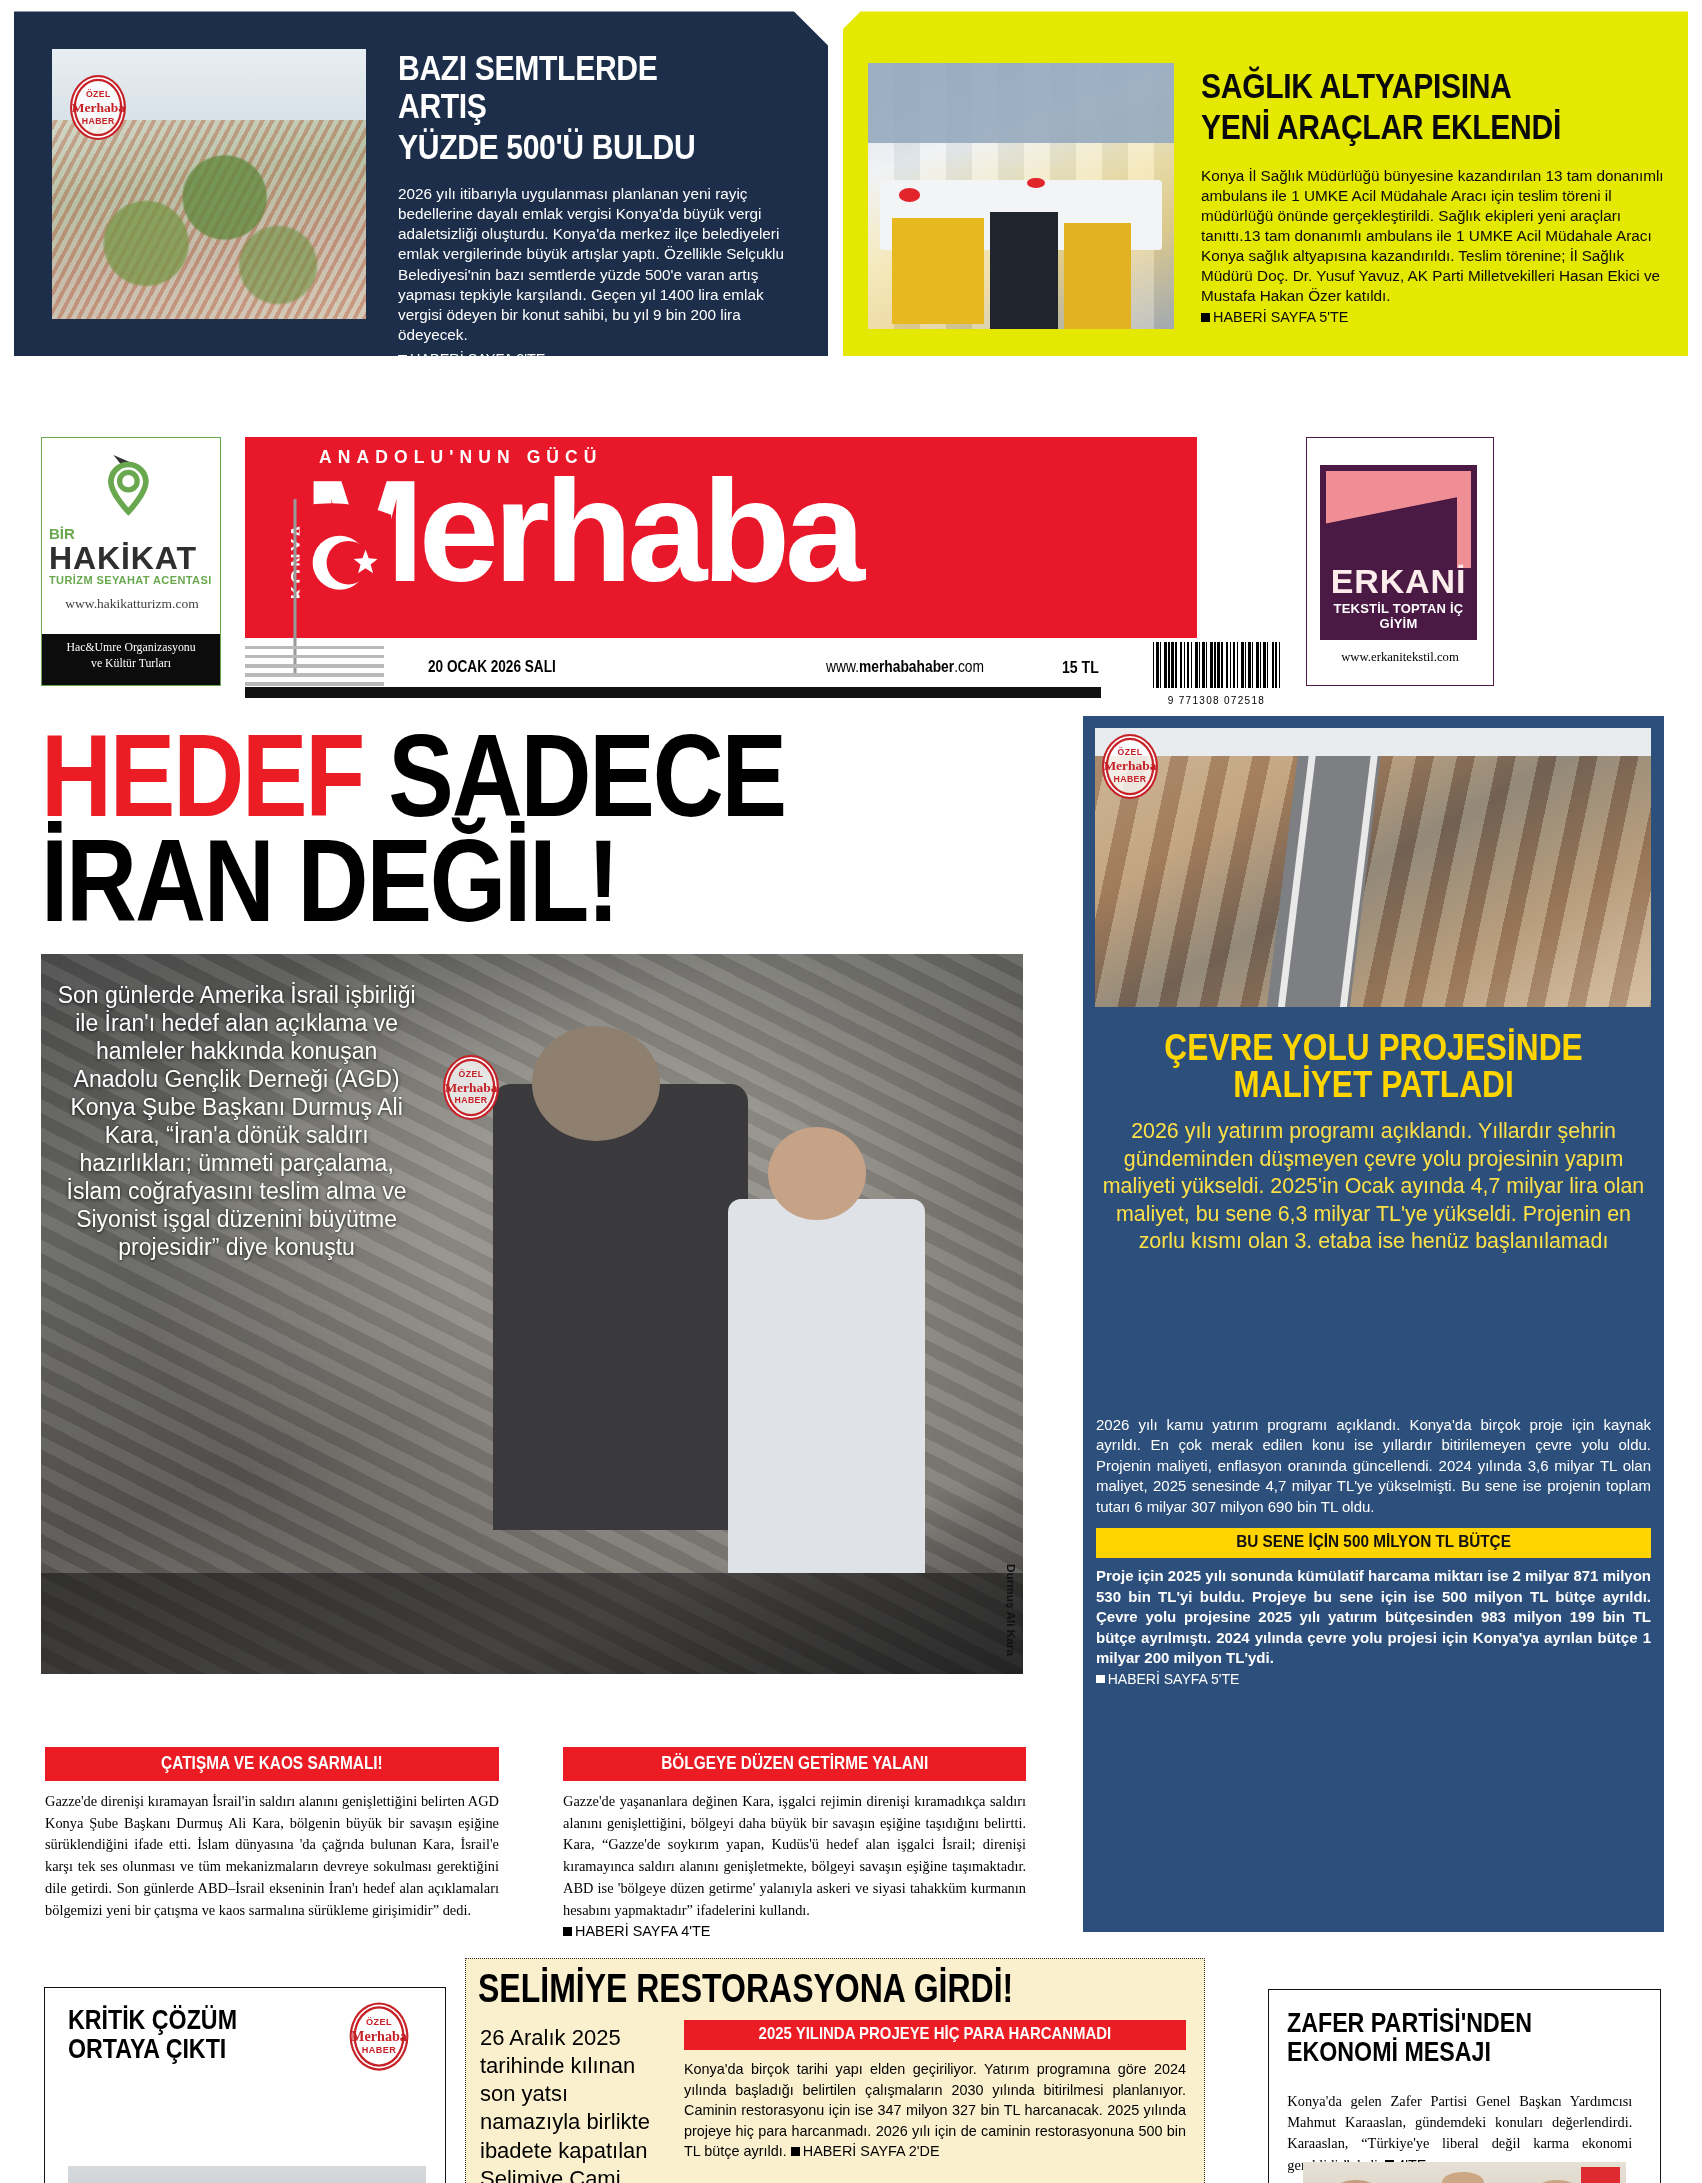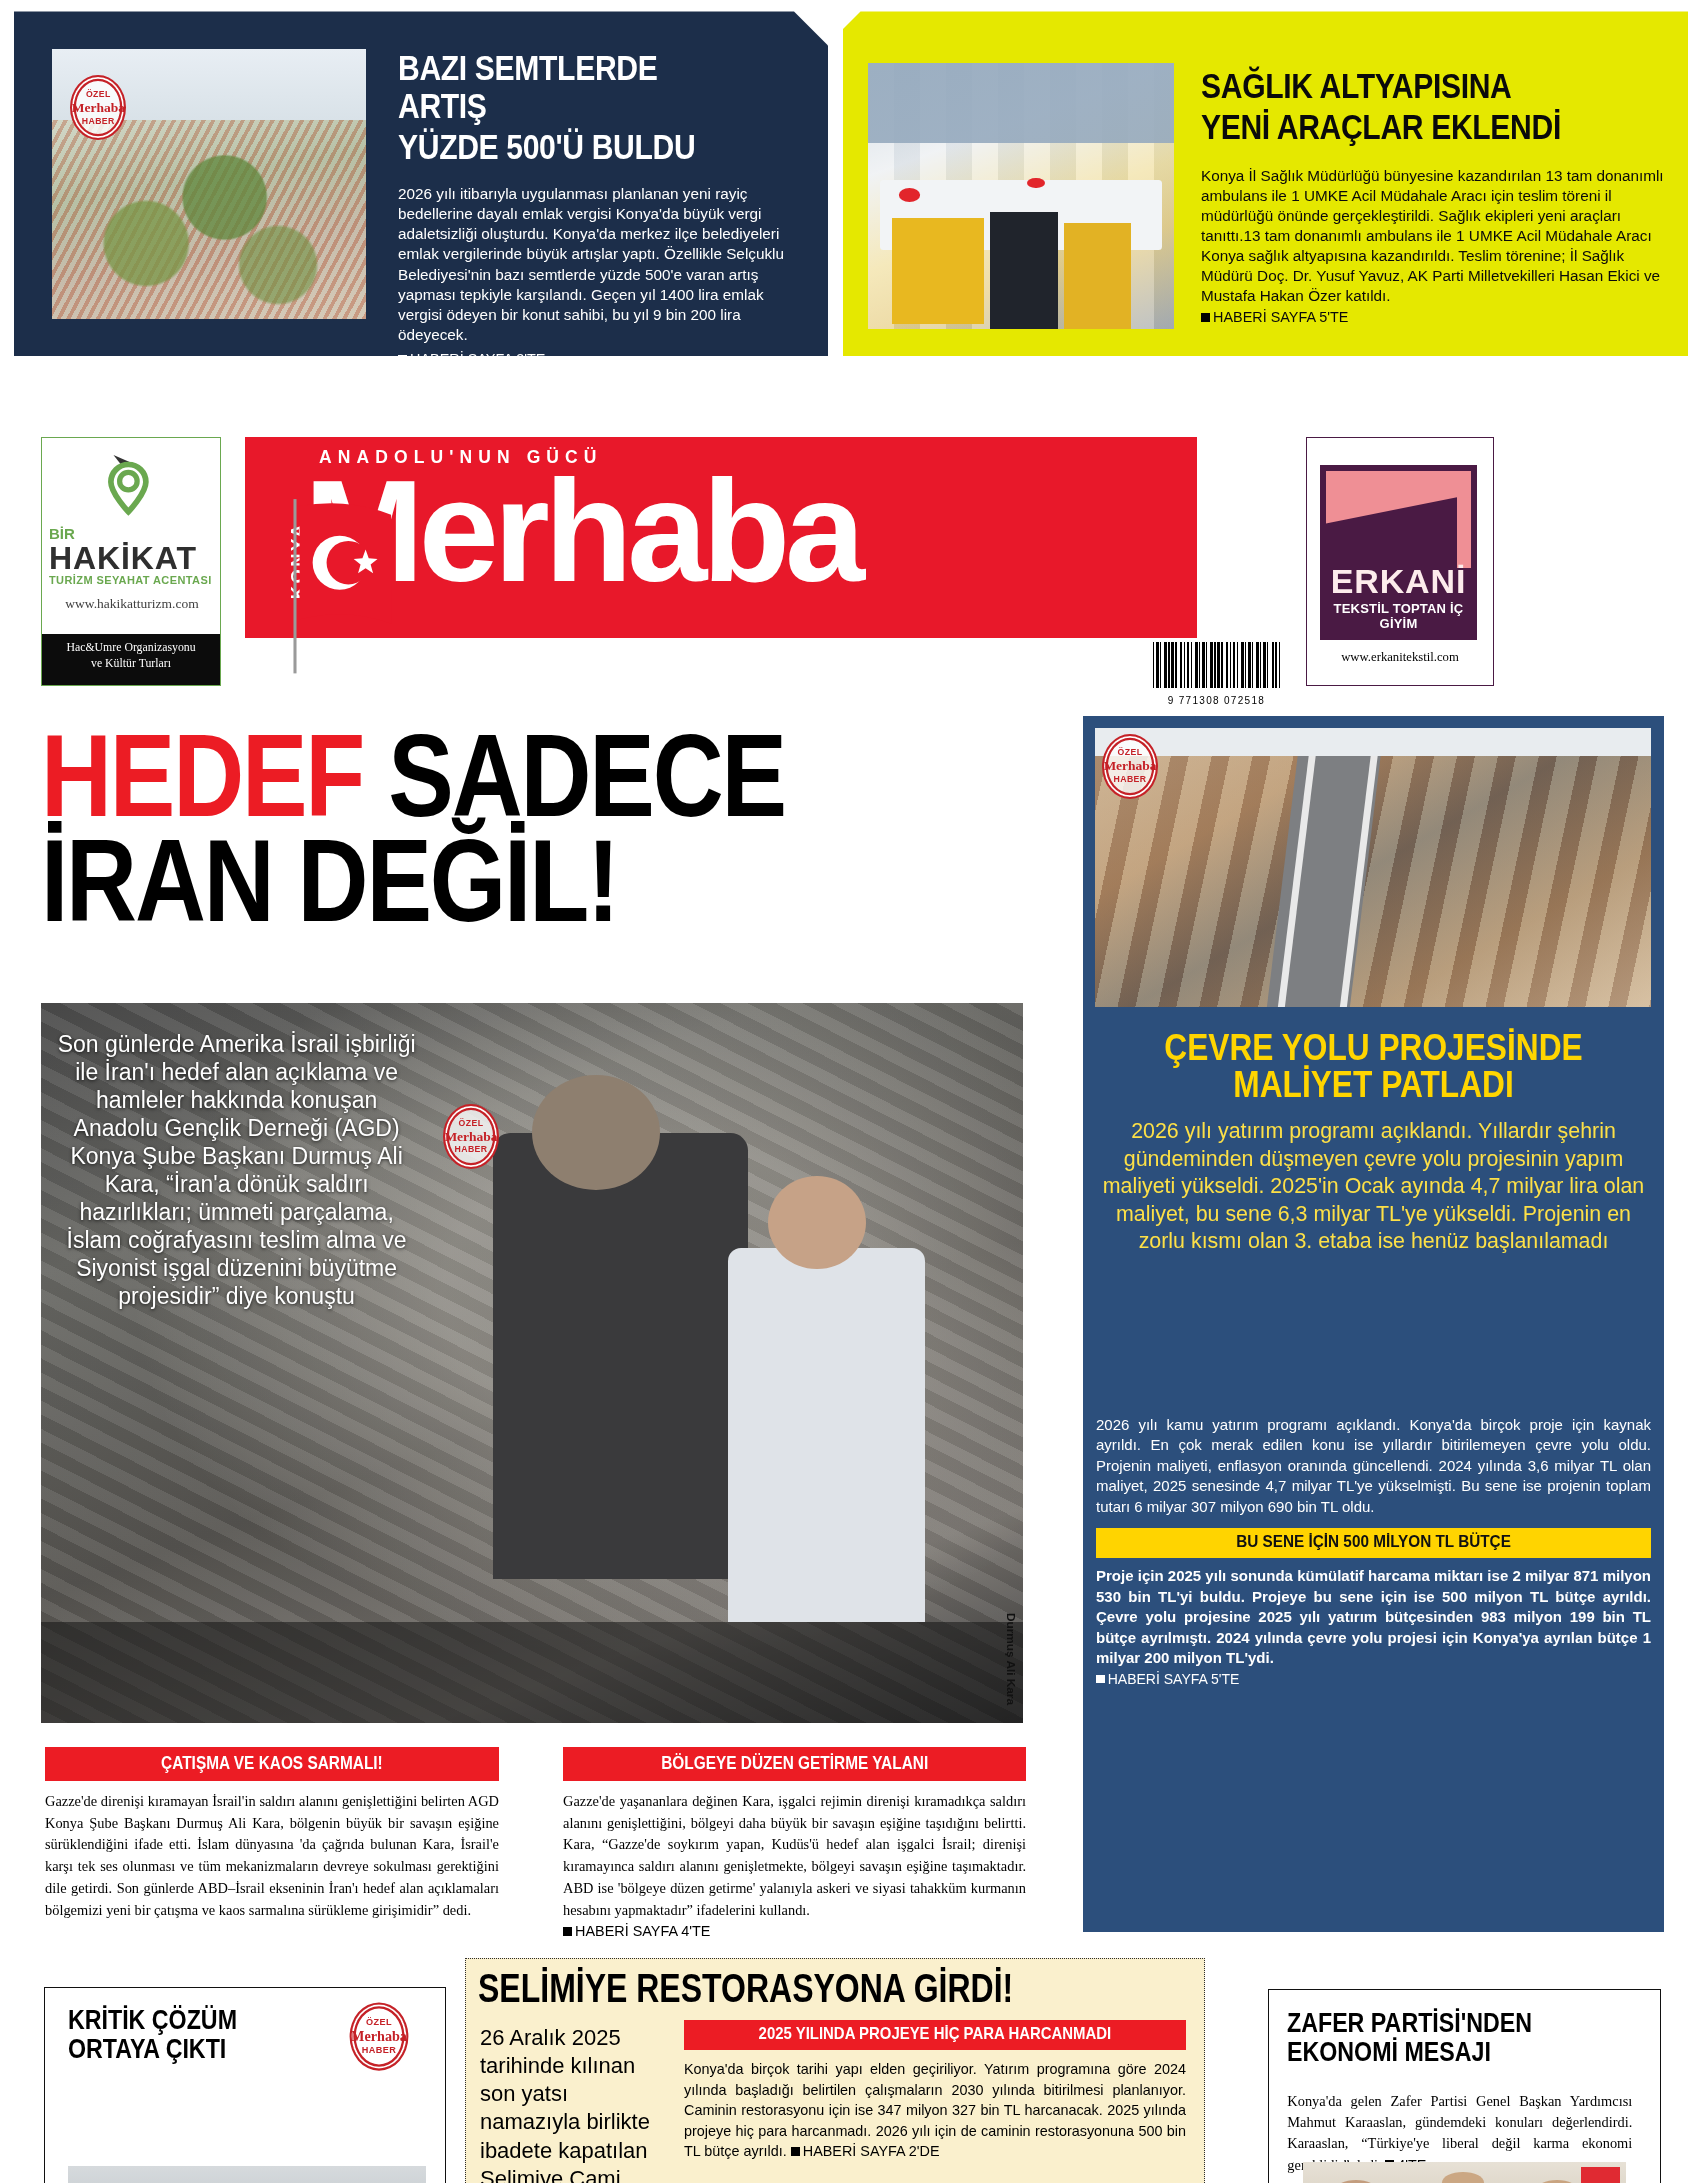--- a/index.html
+++ b/index.html
@@ -83,21 +83,21 @@
 
   
   .mainhead { left:41px; top:723px; width:1026px; }
   .mainhead .l1, .mainhead .l2 {
     font-weight:900; font-size:117px; line-height:0.90; letter-spacing:-2.6px;
     transform:scaleX(0.84); transform-origin:left top; white-space:nowrap;
   }
   .mainhead .red { color:#ec1c24; }
 
   
-  .mainphoto { left:41px; top:1003px; width:982px; height:720px;
+  .mainphoto { left:41px; top:954px; width:982px; height:720px;
      background:linear-gradient(160deg,#4d4d4d 0%, #6a6a66 25%, #585652 55%, #7a7671 80%, #3b3b3b 100%); overflow:hidden; }
   .quote { position:absolute; left:16.6px; top:27px; width:358px; color:#fff;
      font-size:23px; line-height:1.22; text-align:center; text-shadow:0 0.9px 3.5px rgba(0,0,0,.8); }
   .photo-credit { position:absolute; right:5.2px; bottom:18.3px; font-size:11.8px; font-weight:700;
      writing-mode:vertical-rl; color:#111; }
 
   
   .redbar { background:#ec1c24; color:#fff; font-weight:900; font-size:17.5px;
      text-align:center; padding:6.1px 0 7px; transform:scaleX(1); }
   .redbar span{ display:inline-block; transform:scaleX(.88); }
@@ -202,20 +202,33 @@
 
     <svg class="abs" style="left:37px;top:56px;" width="131" height="183" viewBox="0 0 300 420">
       <path d="M40 30 Q150 10 250 50 L250 300 Q150 262 40 290 Z" fill="#e8182a"></path>
       <circle cx="132" cy="160" r="62" fill="#fff"></circle>
       <circle cx="152" cy="160" r="50" fill="#e8182a"></circle>
       <path d="M196 132 l10 28 28 2 -22 18 8 28 -24 -16 -24 16 8 -28 -22 -18 28 -2 z" fill="#fff" transform="scale(.72) translate(70,48)"></path>
       <rect x="26" y="14" width="7" height="400" fill="#9a9a9a"></rect>
     </svg>
   </div>
 
+  <div class="abs mast-meta">
+    <div class="rule-stack">
+        <div></div>
+        <div></div>
+        <div></div>
+        <div></div>
+        <div></div>
+      </div>
+    <div class="mast-date">20 OCAK 2026 SALI</div>
+    <div class="mast-url">www.<b>merhabahaber</b>.com</div>
+    <div class="mast-price">15 TL</div>
+    <div class="mast-black"></div>
+  </div>
 
   <div class="abs barcode">
     <div class="bars"></div>
     <div class="num">9 771308 072518</div>
   </div>
 
   <div class="abs mainhead">
     <div class="l1">
       <span class="red">HEDEF</span><span> </span><span>SADECE</span>
     </div>

